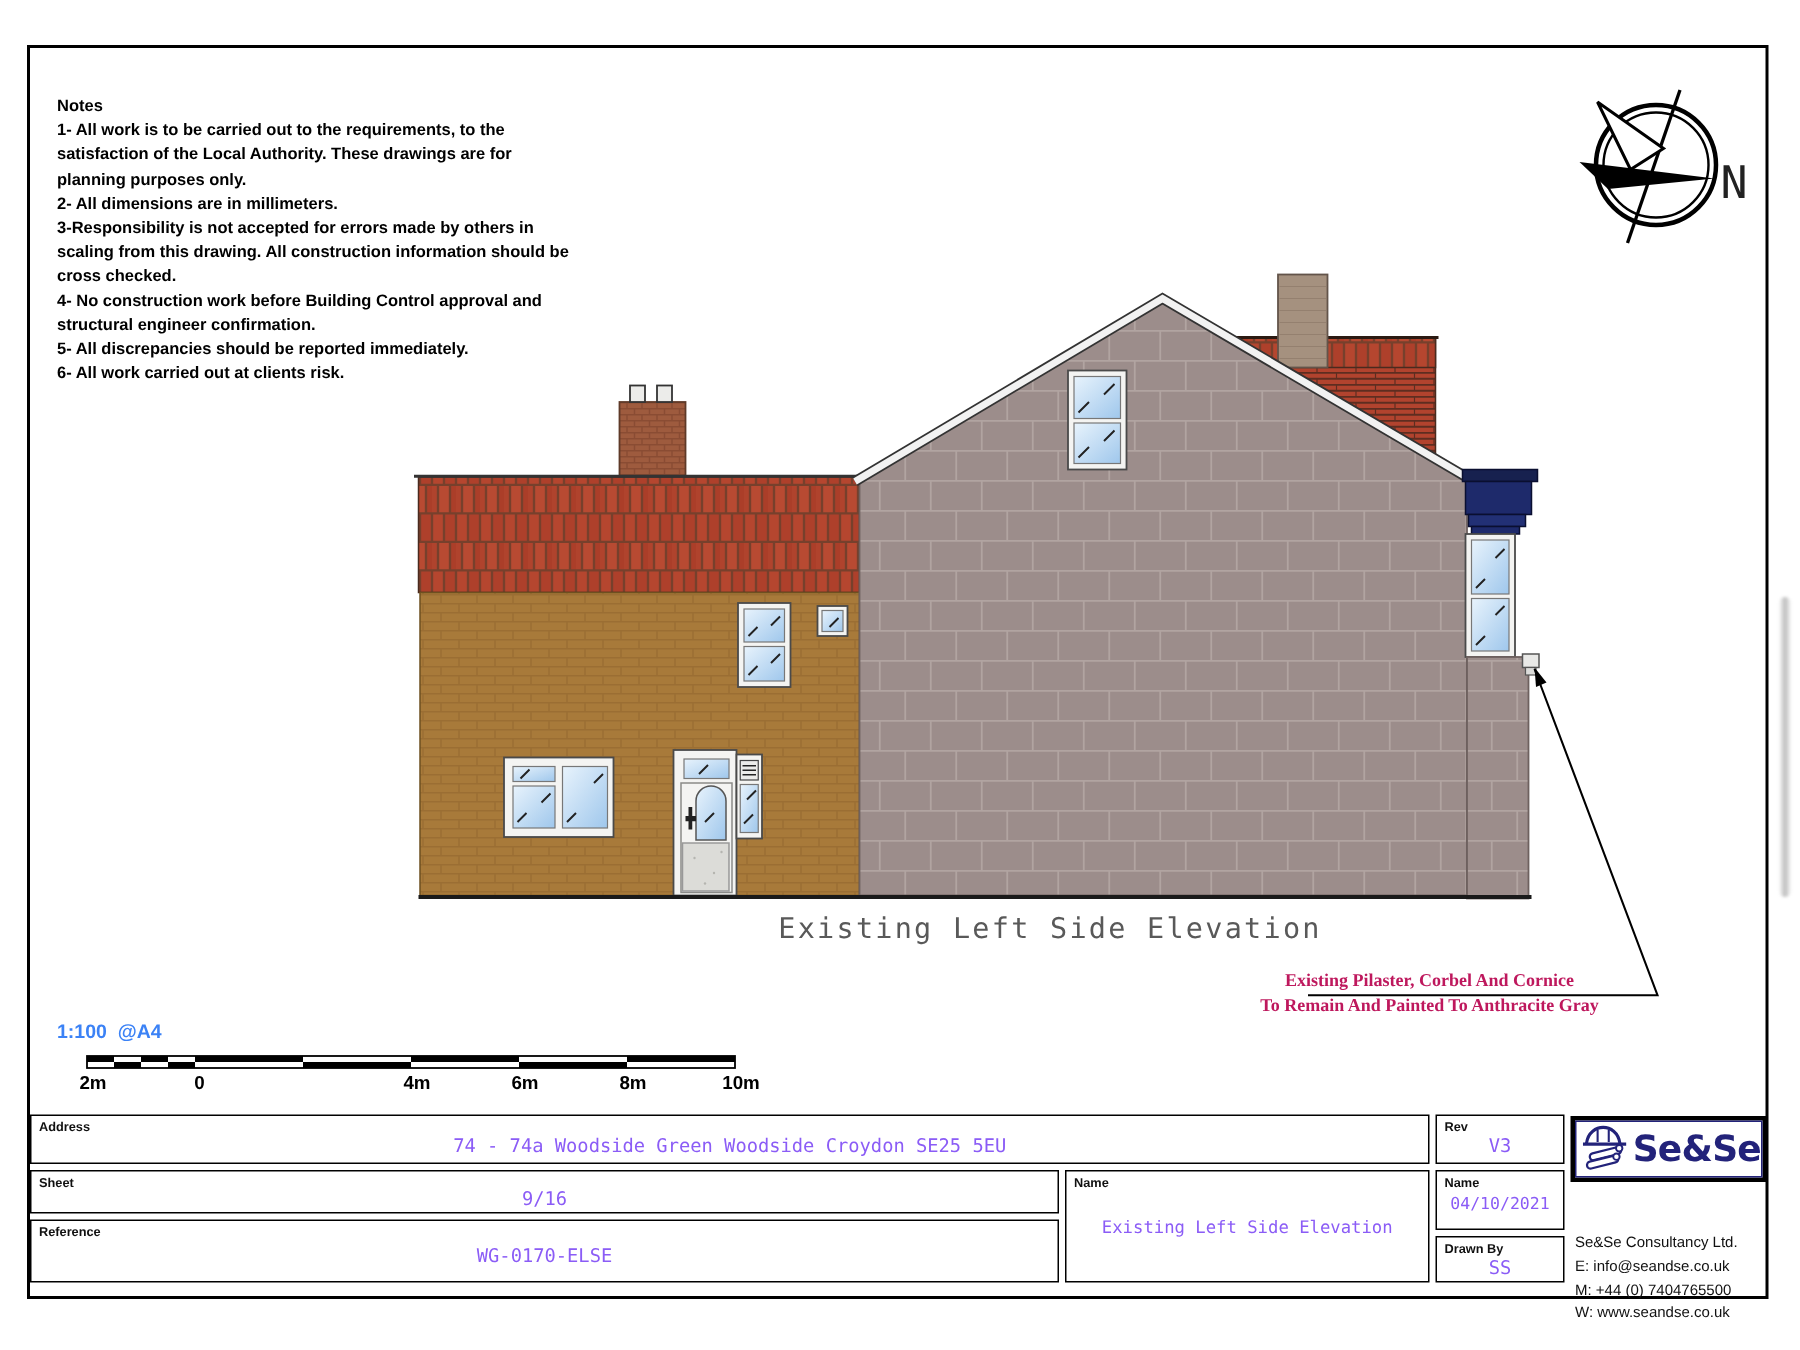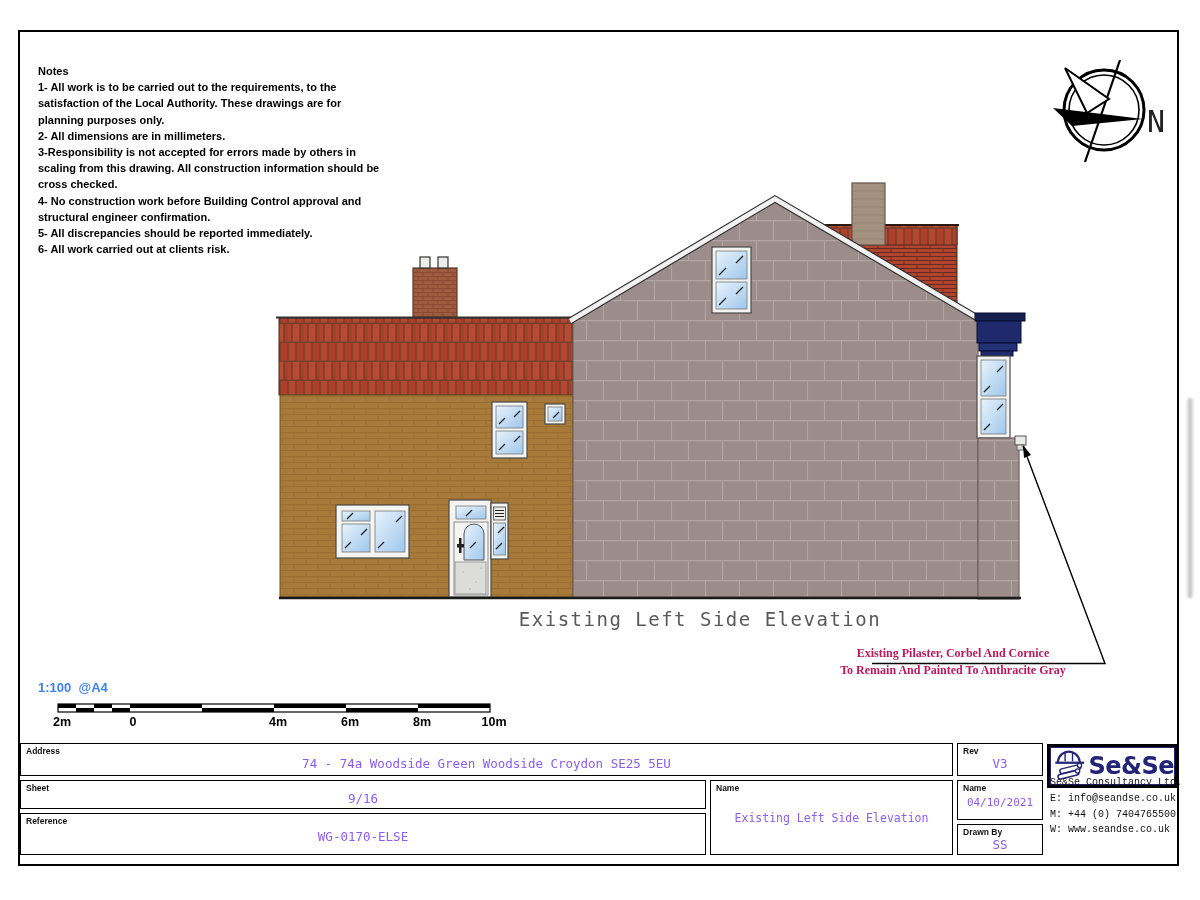--- a/index.html
+++ b/index.html
@@ -17,22 +17,22 @@
   .scale-label{position:absolute;left:38px;top:680px;font-weight:bold;font-size:13px;color:#3b82f6;white-space:pre;}
   .tb{position:absolute;border:1.6px solid #000;box-sizing:border-box;background:#fff;}
   .tb-label{position:absolute;top:2px;left:5px;font-size:8.5px;font-weight:bold;color:#111;}
   .tb-value{position:absolute;left:0;right:0;text-align:center;
         font-family:"DejaVu Sans Mono",monospace;font-size:12.5px;color:#8b5cf6;white-space:nowrap;}
   .logo-box{position:absolute;left:1047px;top:744px;width:131px;height:44px;border:3px solid #000;
         box-sizing:border-box;background:#fff;}
   .logo-inner{position:absolute;inset:0;border:1px solid #23237a;display:flex;align-items:center;
         justify-content:flex-start;gap:2px;padding-left:2px;box-sizing:border-box;}
   .logo-text{font-family:"DejaVu Sans",sans-serif;font-size:24px;color:#23237a;letter-spacing:-0.5px;font-weight:bold;}
-  .contact{position:absolute;left:1050px;top:775px;width:130px;
-        font-family:Liberation Mono, monospace;font-size:10px;line-height:15.8px;color:#111;white-space:nowrap;}
+  .contact{position:absolute;left:1050px;top:821px;width:130px;
+        font-family:Liberation Sans, sans-serif;font-size:10px;line-height:15.8px;color:#111;white-space:nowrap;}
   .scrollbar{position:absolute;left:1186px;top:398px;width:8px;height:200px;border-radius:4px;
         background:linear-gradient(to right,rgba(120,120,120,0.02),rgba(90,90,90,0.40),rgba(120,120,120,0.05));
         filter:blur(1px);}
 </style>
 </head>
 <body>
 
 <div class="page">
 
   <div class="sheet-border"></div>

